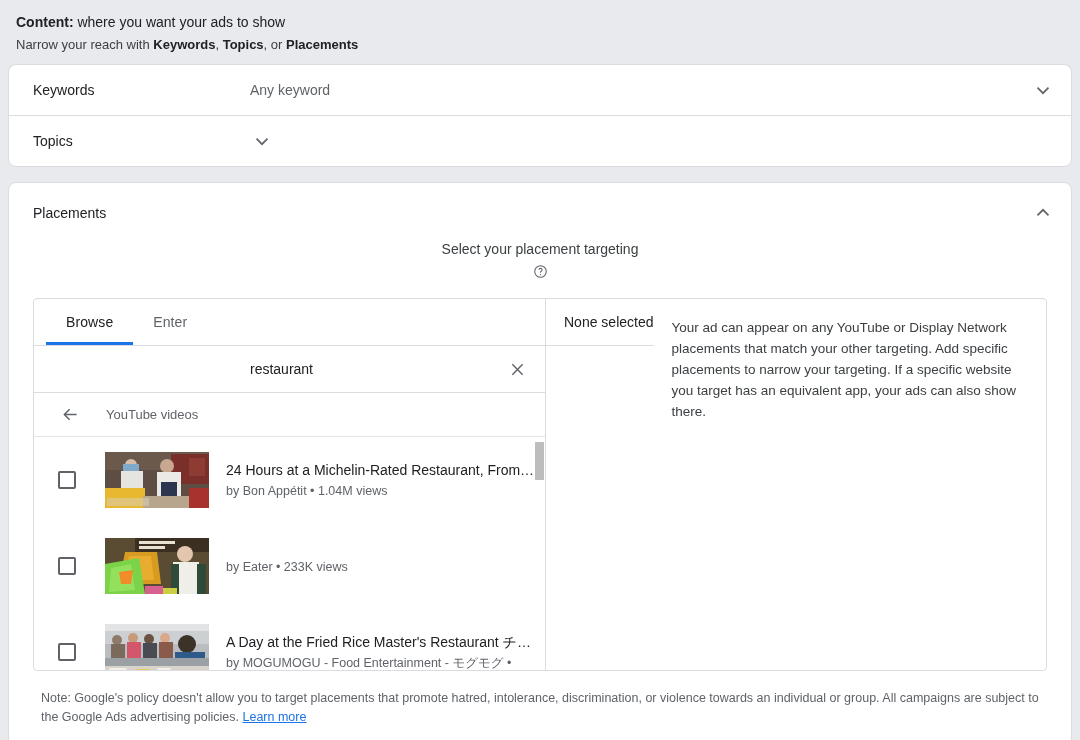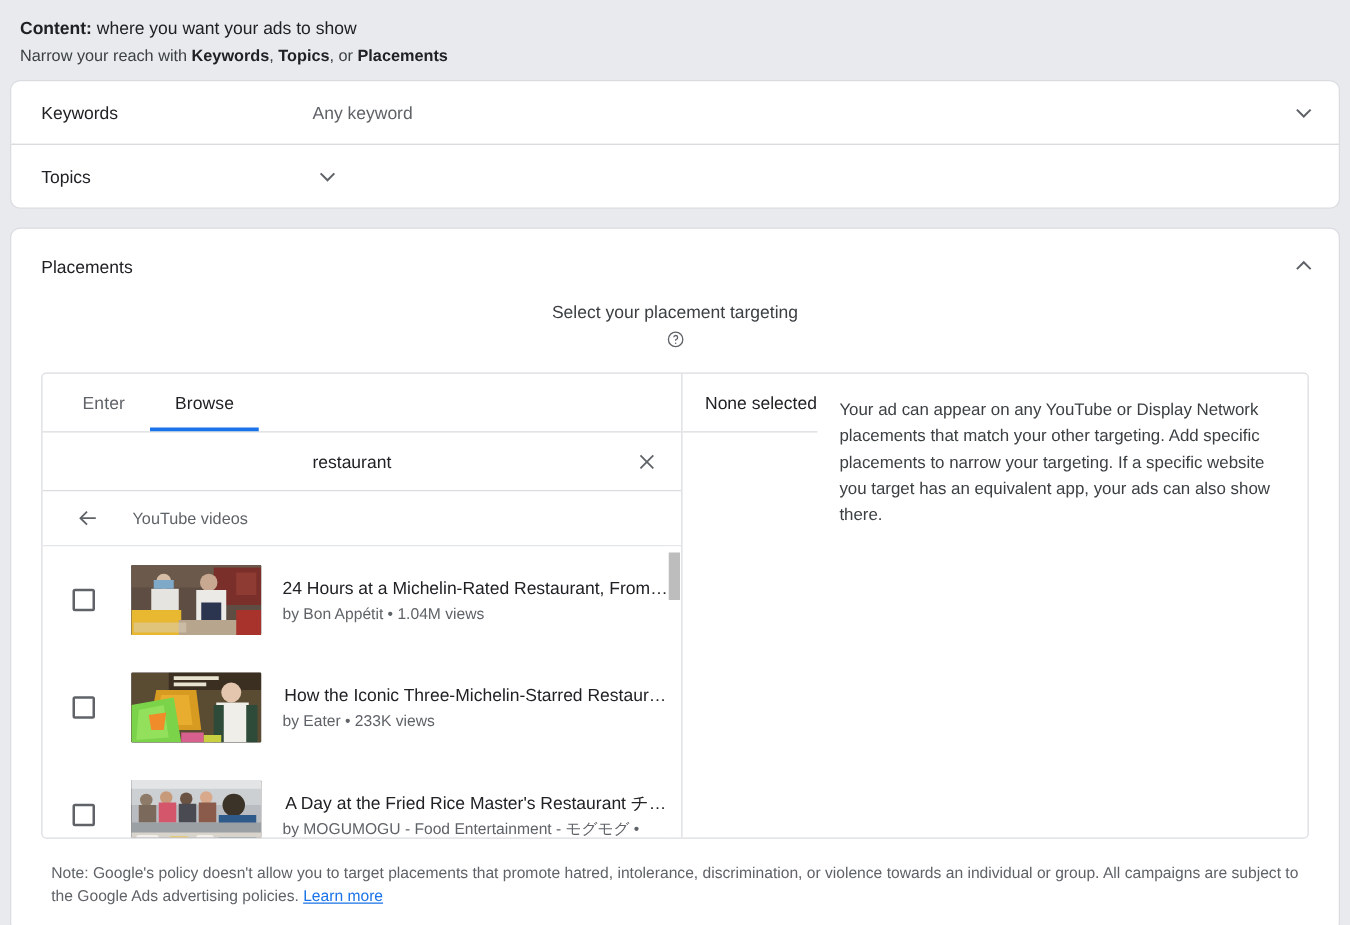--- a/index.html
+++ b/index.html
@@ -130,21 +130,21 @@
     margin-left: 29px;
     border-radius: 1px;
     overflow: hidden;
     position: relative;
     background: #4a4340;
   }
   .thumb svg { display: block; width: 104px; height: 56px; }
   .vmeta { margin-left: 17px; flex: 1; min-width: 0; padding-right: 12px; }
   .vtitle {
     font-size: 14px; color: #202124; line-height: 19px;
-    white-space: nowrap; overflow: hidden; text-align: right;
+    white-space: nowrap; overflow: hidden;
   }
   .vby { font-size: 12.5px; color: #5f6368; line-height: 17px; margin-top: 3px;
     white-space: nowrap; overflow: hidden; }
 
   .scrollbar {
     position: absolute; top: 0; right: 1px; width: 9px; bottom: 0;
     background: #fff;
   }
   .scroll-thumb {
     position: absolute; top: 5px; left: 0; width: 9px; height: 38px;
@@ -222,25 +222,25 @@
             <path d="M9.6 9.3a2.5 2.5 0 1 1 3.2 2.6c-.6.2-.9.7-.9 1.4v.5"></path>
             <circle cx="12" cy="17" r=".95" fill="currentColor" stroke="none"></circle>
           </svg>
       </span>
     </div>
 
     <div class="picker">
 
       <div class="picker-left">
         <div class="tabs">
+          <div class="tab active">
+              <span>Browse</span>
+            </div>
           <div class="tab">
               <span>Enter</span>
-            </div>
-          <div class="tab active">
-              <span>Browse</span>
             </div>
         </div>
 
         <div class="search-row">
           <input class="search-input" value="restaurant" placeholder="Search" style="">
           <div class="clear-btn">
             <svg width="19" height="19" viewBox="0 0 24 24" fill="none" stroke="currentColor" stroke-width="1.8">
                 <path d="M5.5 5.5l13 13M18.5 5.5l-13 13"></path>
               </svg>
           </div>
@@ -300,21 +300,20 @@
                   <path d="M20 14 L52 14 L56 46 L14 46 Z" fill="#d89b22"></path>
                   <path d="M24 18 L46 18 L49 42 L19 42 Z" fill="#e8ac2e"></path>
                   <path d="M0 26 L34 20 L40 56 L0 56 Z" fill="#7bd34a"></path>
                   <path d="M6 30 L26 26 L30 52 L4 54 Z" fill="#92e05c"></path>
                   <path d="M14 34 L28 32 L26 46 L16 46 Z" fill="#f08c2a"></path>
                   <rect x="40" y="48" width="18" height="8" fill="#d8608e"></rect>
                   <rect x="58" y="50" width="14" height="6" fill="#c9cf40"></rect>
                 </svg>
               </div>
               <div class="vmeta">
-                <div class="vtitle">How the Iconic Three-Michelin-Starred Restaur…</div>
                 <div class="vby">by Eater • 233K views</div>
               </div>
             </div>
 
             <div class="vrow">
               <div class="cbox"></div>
               <div class="thumb">
                 <svg viewBox="0 0 104 56" preserveAspectRatio="none">
                   <rect width="104" height="56" fill="#b9bcc0"></rect>
                   <rect x="0" y="0" width="104" height="20" fill="#cdd0d3"></rect>

